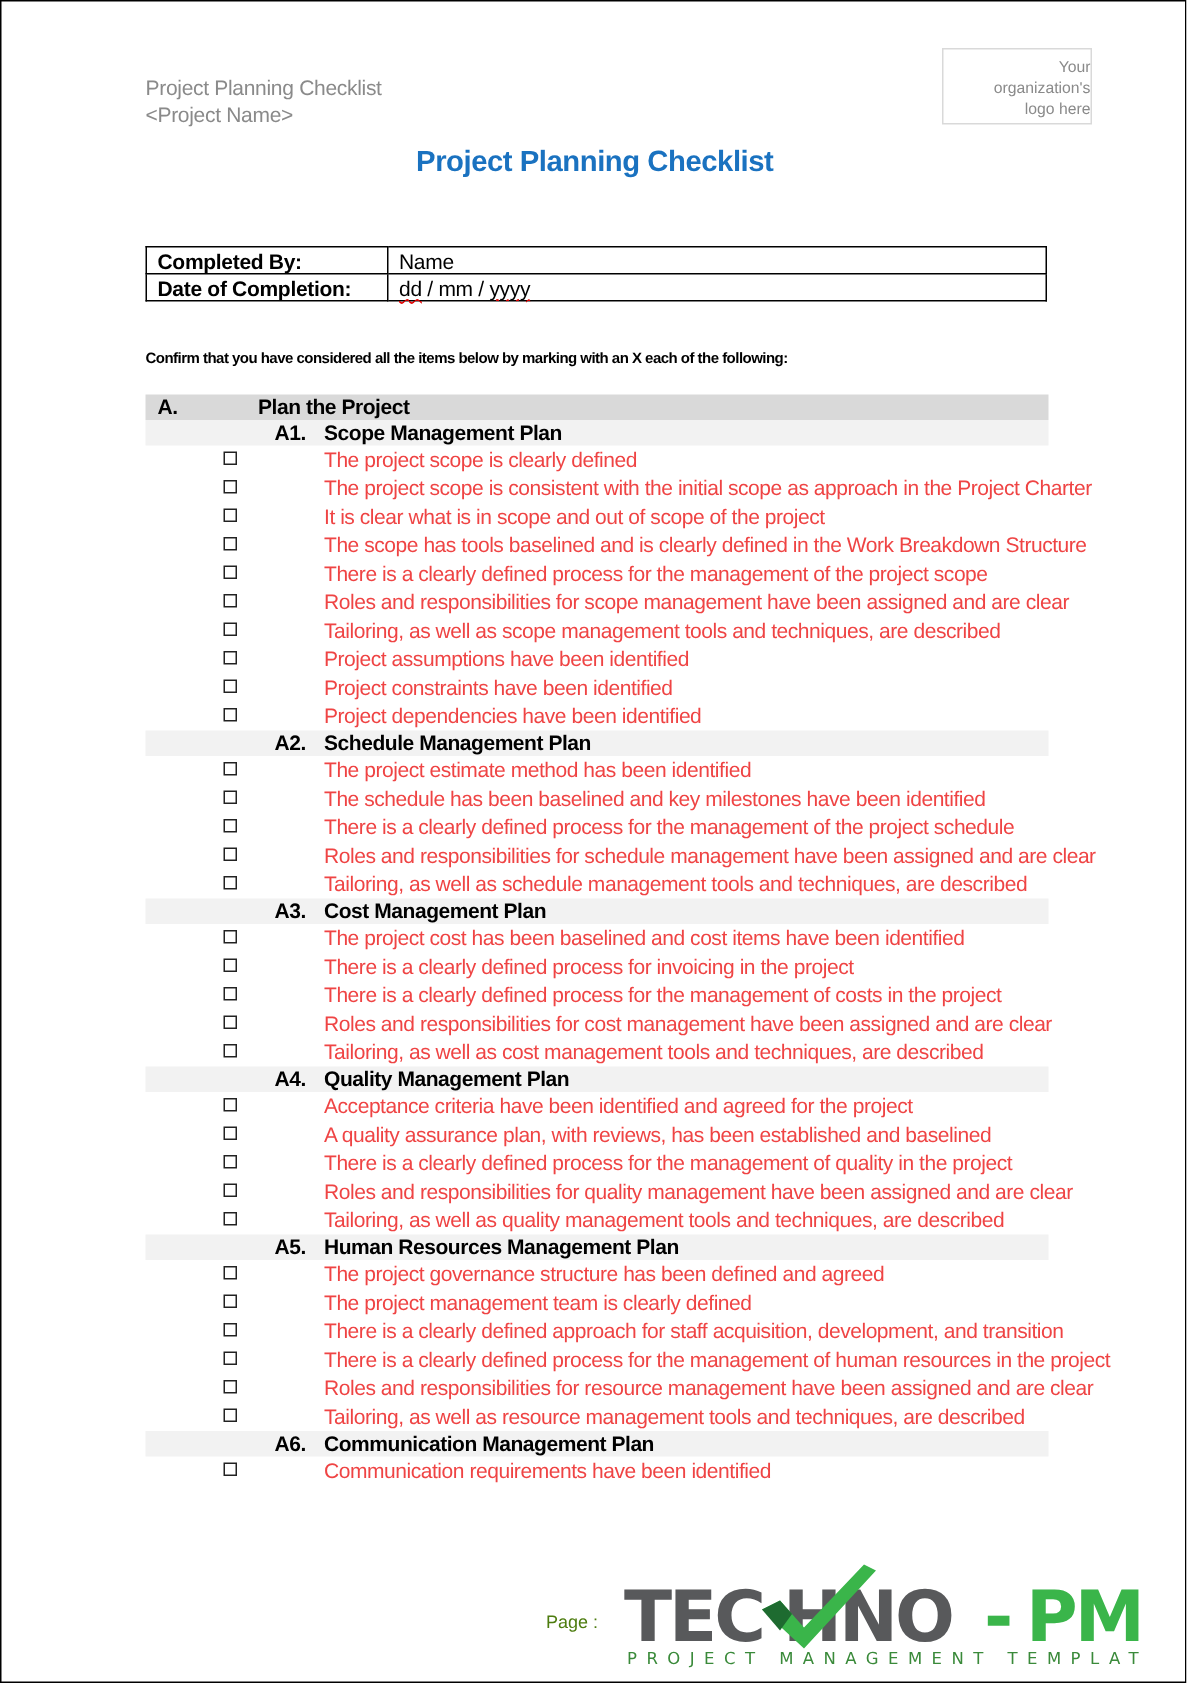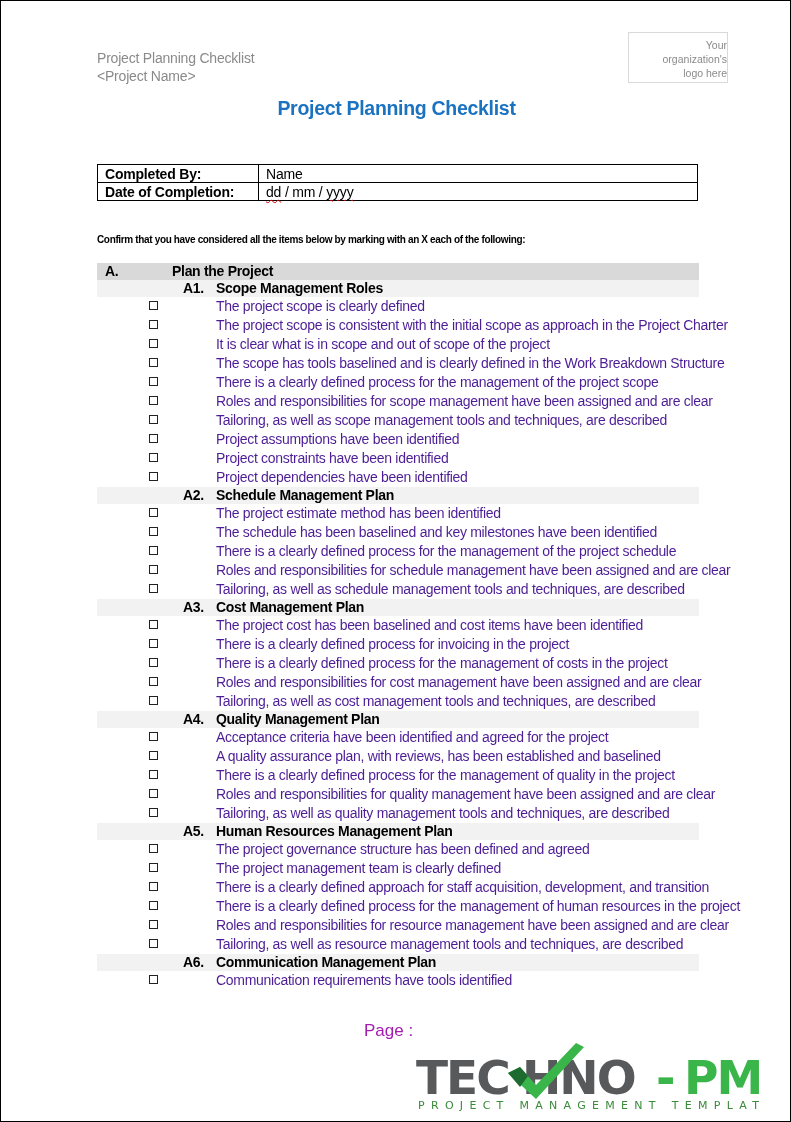--- a/index.html
+++ b/index.html
@@ -43,23 +43,23 @@
     .row.section { background: #d9d9d9; font-weight: bold; height: 17px; line-height: 17px; }
     .row.sub { background: #f2f2f2; font-weight: bold; height: 17px; line-height: 17px; }
     .row .num { position: absolute; left: 8px; }
     .row.sub .num { left: 46px; margin-left: 40px; }
     .row .sec-text { position: absolute; left: 31px; margin-left: 44px; }
     .row .sub-text { position: absolute; left: 119px; }
     .row .cb {
       position: absolute; left: 52px; top: 4px; width: 9px; height: 9px;
       border: 1px solid #222; box-sizing: border-box; background: #fff; cursor: pointer;
     }
-    .row .item-text { position: absolute; left: 119px; color: #4c1d95; }
+    .row .item-text { position: absolute; left: 119px; color: #ef4444; }
     .footer-page {
-      position: absolute; left: 363px; top: 1020px; color: #a21caf; font-size: 17px;
+      position: absolute; left: 363px; top: 1073px; color: #4d7c0f; font-size: 12px;
     }
     .brand { position: absolute; left: 415px; top: 1040px; width: 350px; height: 72px; }
     .brand svg { display: block; }
   </style>
 </head>
 <body>
 
 <div class="page">
 
   <div class="hdr-left">
@@ -90,21 +90,21 @@
 
   <div class="instr">Confirm that you have considered all the items below by marking with an X each of the following:</div>
 
   <div class="checklist" id="checklist">
     <div class="row section">
       <span class="num">A.</span>
       <span class="sec-text">Plan the Project</span>
     </div>
   <div class="row sub">
         <span class="num">A1.</span>
-        <span class="sub-text">Scope Management Roles</span>
+        <span class="sub-text">Scope Management Plan</span>
       </div>
       <div class="row">
         <span class="cb"></span>
         <span class="item-text">The project scope is clearly defined</span>
       </div>
       <div class="row">
         <span class="cb"></span>
         <span class="item-text">The project scope is consistent with the initial scope as approach in the Project Charter</span>
       </div>
       <div class="row">
@@ -238,21 +238,21 @@
       <div class="row">
         <span class="cb"></span>
         <span class="item-text">Tailoring, as well as resource management tools and techniques, are described</span>
       </div>
       <div class="row sub">
         <span class="num">A6.</span>
         <span class="sub-text">Communication Management Plan</span>
       </div>
       <div class="row">
         <span class="cb"></span>
-        <span class="item-text">Communication requirements have tools identified</span>
+        <span class="item-text">Communication requirements have been identified</span>
       </div>
     </div>
 
   <div class="footer-page">Page :</div>
 
   <div class="brand">
     <svg width="350" height="72" viewBox="0 0 350 72">
       <g font-family="DejaVu Sans, sans-serif" font-weight="bold">
         <text x="0" y="53" font-size="47" fill="#58595b" letter-spacing="-2">TEC</text>
         <text x="106" y="53" font-size="47" fill="#58595b" letter-spacing="-2">HNO</text>

